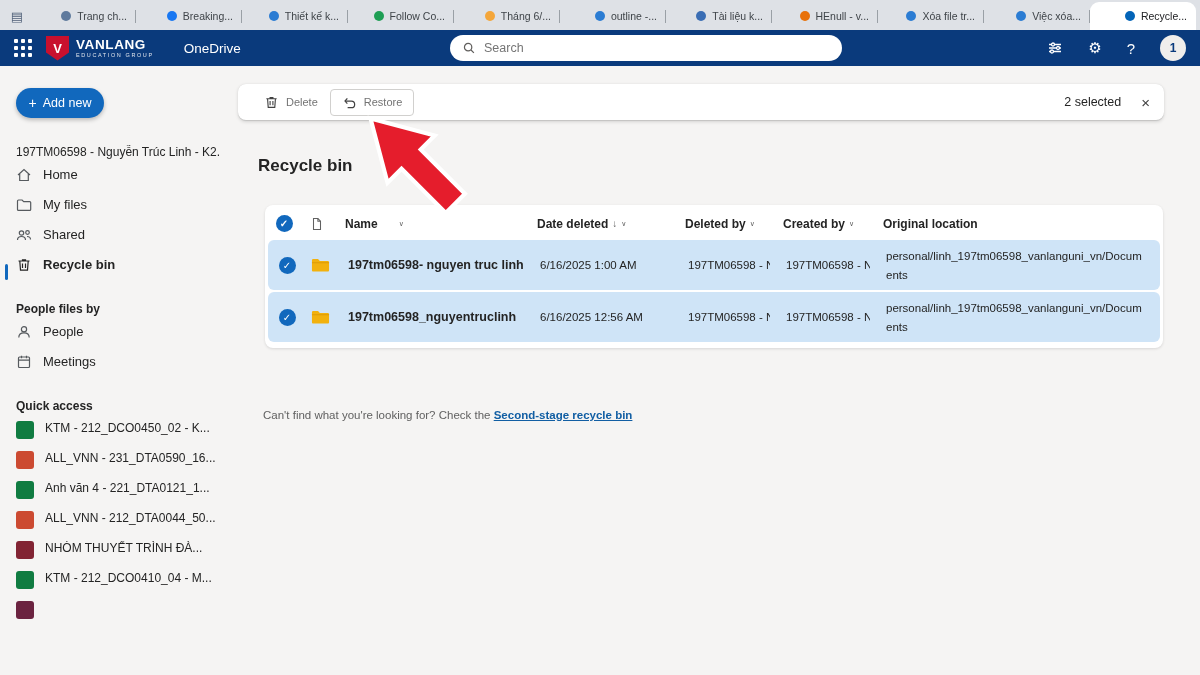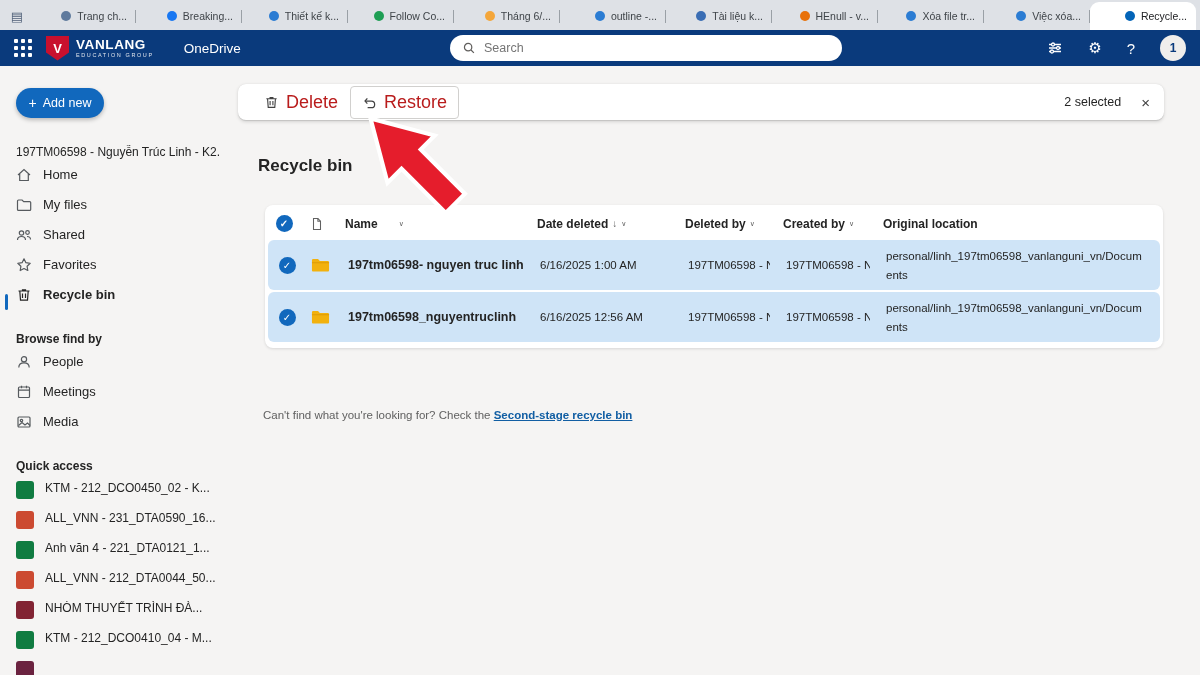--- a/index.html
+++ b/index.html
@@ -51,21 +51,21 @@
   .nav-icon { width:16px; height:16px; flex:none; display:flex; align-items:center; justify-content:center; }
   .section-label { margin:15px 16px 8px; font-size:12px; font-weight:bold; color:#242424; }
   .qa-icon { width:18px; height:18px; border-radius:3px; flex:none; }
   .qa-label { font-size:12px; white-space:nowrap; overflow:hidden; text-overflow:ellipsis; }
 
   
   .main { position:absolute; left:235px; top:66px; right:0; bottom:0; }
   .toolbar { position:absolute; left:3px; top:18px; right:36px; height:36px; background:#fff; border-radius:8px;
              box-shadow:0 1.6px 3.6px rgba(0,0,0,.13), 0 .3px .9px rgba(0,0,0,.11);
              display:flex; align-items:center; padding:0 14px; }
-  .tb-btn { display:flex; align-items:center; gap:7px; font-size:18px; color:#b91c1c; padding:5px 11px;
+  .tb-btn { display:flex; align-items:center; gap:7px; font-size:11px; color:#737373; padding:5px 11px;
             border-radius:4px; cursor:pointer; background:transparent; border:1px solid transparent;
             font-family:"Liberation Sans",sans-serif; }
   .tb-btn.boxed { border-color:#d1d0ce; }
   .tb-right { margin-left:auto; display:flex; align-items:center; gap:20px; }
   .tb-selected { font-size:12.5px; color:#242424; }
   .tb-close { font-size:15px; color:#424242; cursor:pointer; }
 
   .page-title { position:absolute; left:23px; top:90px; font-size:17px; font-weight:bold; color:#242424; }
 
   .table-card { position:absolute; left:30px; top:139px; right:37px; background:#fff; border-radius:8px;
@@ -218,66 +218,48 @@
     <span class="nav-icon">
       <svg width="16" height="16" viewBox="0 0 16 16" fill="none" stroke="#565a5e" stroke-width="1.2">
           <circle cx="5.5" cy="6" r="2.2"></circle>
           <path d="M1.5 13c0-2.2 1.8-3.5 4-3.5s4 1.3 4 3.5"></path>
           <circle cx="11.5" cy="5.5" r="1.8"></circle>
           <path d="M11 9.5c2 0 3.5 1.2 3.5 3"></path>
         </svg>
     </span>
     <span class="nav-label">Shared</span>
   </div>
-  <div class="nav-item">
-    <span class="nav-icon">
-      <svg width="16" height="16" viewBox="0 0 16 16" fill="none" stroke="#565a5e" stroke-width="1.2" stroke-linejoin="round">
-          <path d="M8 1.8l1.9 3.9 4.3.6-3.1 3 .7 4.2L8 11.5 4.2 13.5l.7-4.2-3.1-3 4.3-.6z"></path>
-        </svg>
-    </span>
-    <span class="nav-label">Favorites</span>
-  </div>
   <div class="nav-item selected">
     <span class="nav-icon">
       <svg width="16" height="16" viewBox="0 0 16 16" fill="none" stroke="#242424" stroke-width="1.2">
           <path d="M2.5 4h11M6.5 4V2.8h3V4M3.8 4l.7 9.2h7L12.2 4M6.5 6.5v4.5M9.5 6.5v4.5"></path>
         </svg>
     </span>
     <span class="nav-label">Recycle bin</span>
   </div>
 
-  <div class="section-label">Browse find by</div>
+  <div class="section-label">People files by</div>
 
   <div class="nav-item">
     <span class="nav-icon">
       <svg width="16" height="16" viewBox="0 0 16 16" fill="none" stroke="#565a5e" stroke-width="1.2">
           <circle cx="8" cy="5.2" r="2.6"></circle>
           <path d="M2.8 13.5c0-2.9 2.3-4.6 5.2-4.6s5.2 1.7 5.2 4.6"></path>
         </svg>
     </span>
     <span class="nav-label">People</span>
   </div>
   <div class="nav-item">
     <span class="nav-icon">
       <svg width="16" height="16" viewBox="0 0 16 16" fill="none" stroke="#565a5e" stroke-width="1.2">
           <rect x="2.5" y="3" width="11" height="10.5" rx="1"></rect>
           <path d="M2.5 6.2h11M5.5 1.8v2.4M10.5 1.8v2.4"></path>
         </svg>
     </span>
     <span class="nav-label">Meetings</span>
-  </div>
-  <div class="nav-item">
-    <span class="nav-icon">
-      <svg width="16" height="16" viewBox="0 0 16 16" fill="none" stroke="#565a5e" stroke-width="1.2">
-          <rect x="2" y="3" width="12" height="10" rx="1"></rect>
-          <circle cx="5.5" cy="6.5" r="1.2"></circle>
-          <path d="M2.5 11.5l3.5-3 3 2.5 2.5-2 2.5 2.5"></path>
-        </svg>
-    </span>
-    <span class="nav-label">Media</span>
   </div>
 
   <div class="section-label">Quick access</div>
 
   <div class="nav-item">
     <span class="qa-icon" style="background-color: rgb(16, 124, 65);"></span>
     <span class="qa-label">KTM - 212_DCO0450_02 - K...</span>
   </div>
   <div class="nav-item">
     <span class="qa-icon" style="background-color: rgb(204, 74, 49);"></span>

